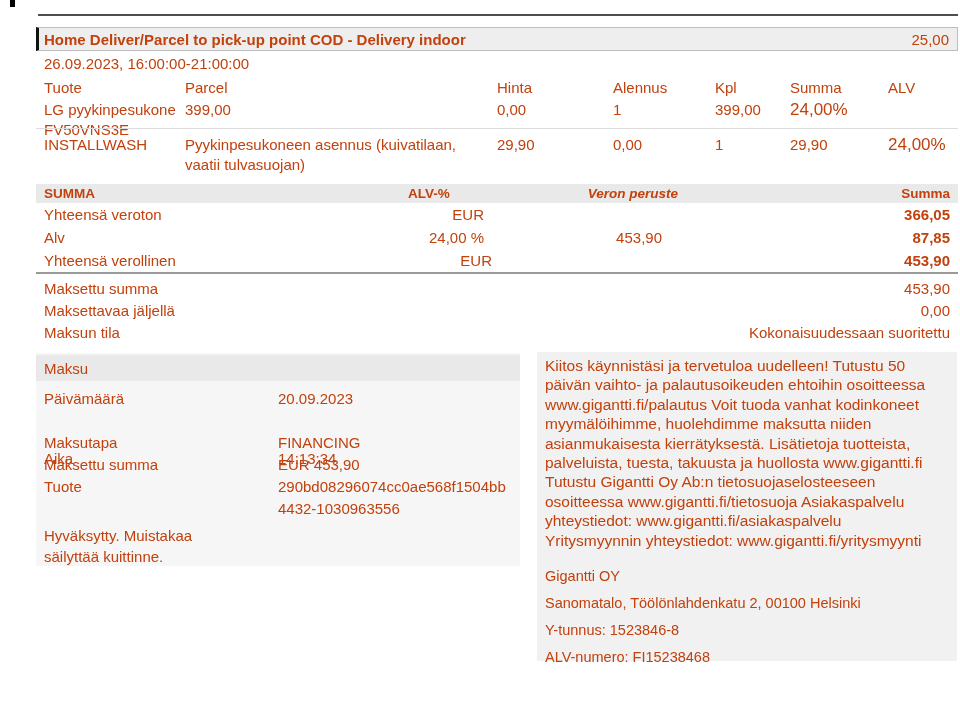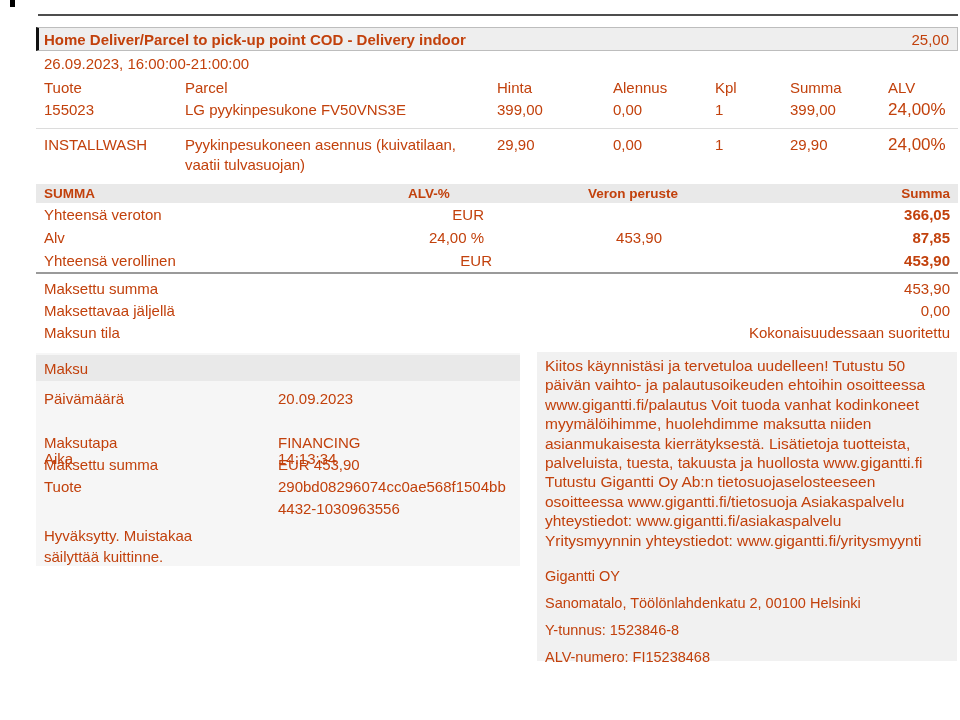--- a/index.html
+++ b/index.html
@@ -34,21 +34,21 @@
   .trow .alv{font-size:17px;line-height:20px;}
   .sep{left:36px;width:922px;height:1px;background:#dcdcdc;}
   .sep-r1{top:128px;}
   
   .vat-bar{
     left:36px;top:184px;width:922px;height:19px;background:#e9e9e9;
     display:grid;grid-template-columns:364px 100px 170px 1fr;
     padding-left:8px;box-sizing:border-box;align-items:center;
     font-weight:bold;font-size:13.5px;
   }
-  .vat-bar .h3{text-align:right;}
+  .vat-bar .h3{text-align:right;font-style:italic;}
   .vat-bar .h4{text-align:right;padding-right:8px;}
   .vat-row{
     left:36px;width:922px;display:grid;grid-template-columns:364px 100px 170px 1fr;
     padding-left:8px;box-sizing:border-box;line-height:22px;
   }
   .vat-row .mid{text-align:right;padding-right:24px;}
   .vat-row .base{text-align:right;padding-right:16px;}
   .vat-row .total{text-align:right;padding-right:8px;font-weight:bold;}
   .vr0{top:204px;} .vr1{top:227px;} .vr2{top:250px;gap:8px;}
   .sep-status{left:36px;top:272px;width:922px;height:2px;background:#9a9a9a;}
@@ -98,21 +98,20 @@
     <span>Tuote</span>
     <span>Parcel</span>
     <span>Hinta</span>
     <span>Alennus</span>
     <span>Kpl</span>
     <span>Summa</span>
     <span>ALV</span>
   </div>
 
   <div class="abs trow trow1">
-    <span>155023</span>
     <span class="desc">LG pyykinpesukone FV50VNS3E</span>
     <span>399,00</span>
     <span>0,00</span>
     <span>1</span>
     <span>399,00</span>
     <span class="alv">24,00%</span>
   </div>
 
   <div class="abs sep sep-r1"></div>
 

